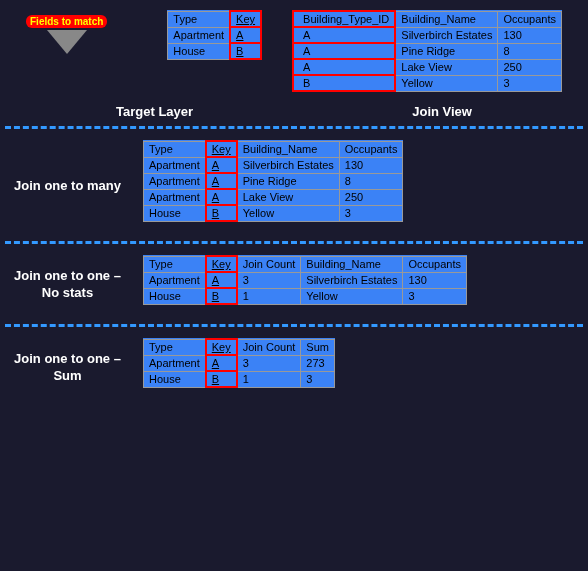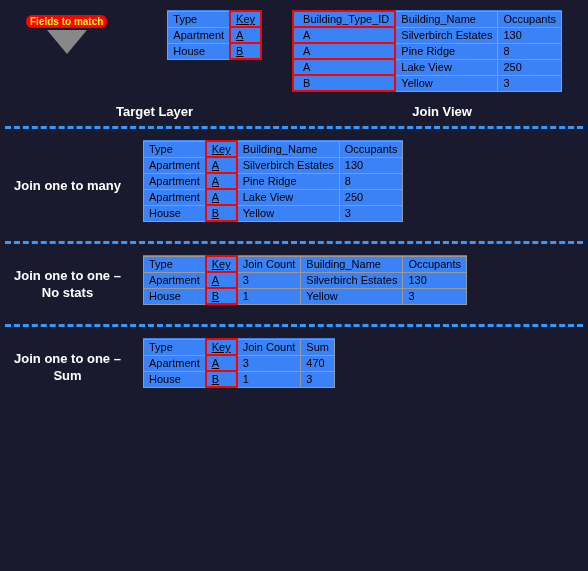--- a/index.html
+++ b/index.html
@@ -272,21 +272,21 @@
           <tr>
         <td>Type</td>
         <td class="key-cell">Key</td>
         <td>Join Count</td>
         <td>Sum</td>
       </tr>
       <tr>
         <td>Apartment</td>
         <td class="key-cell">A</td>
         <td>3</td>
-        <td>470</td>
+        <td>273</td>
       </tr>
       <tr>
         <td>House</td>
         <td class="key-cell">B</td>
         <td>1</td>
         <td>3</td>
       </tr>
     </tbody>
       </table>
   </div>

